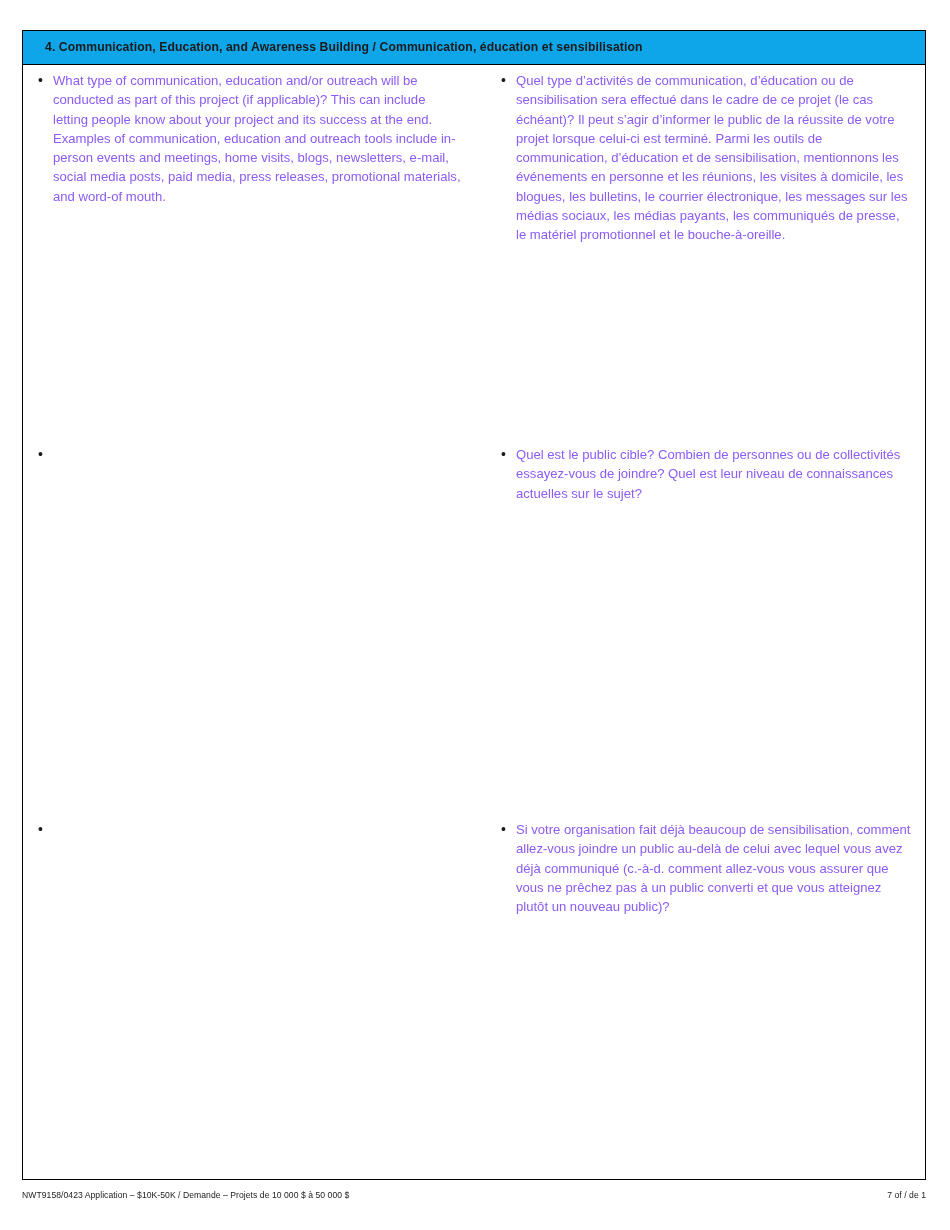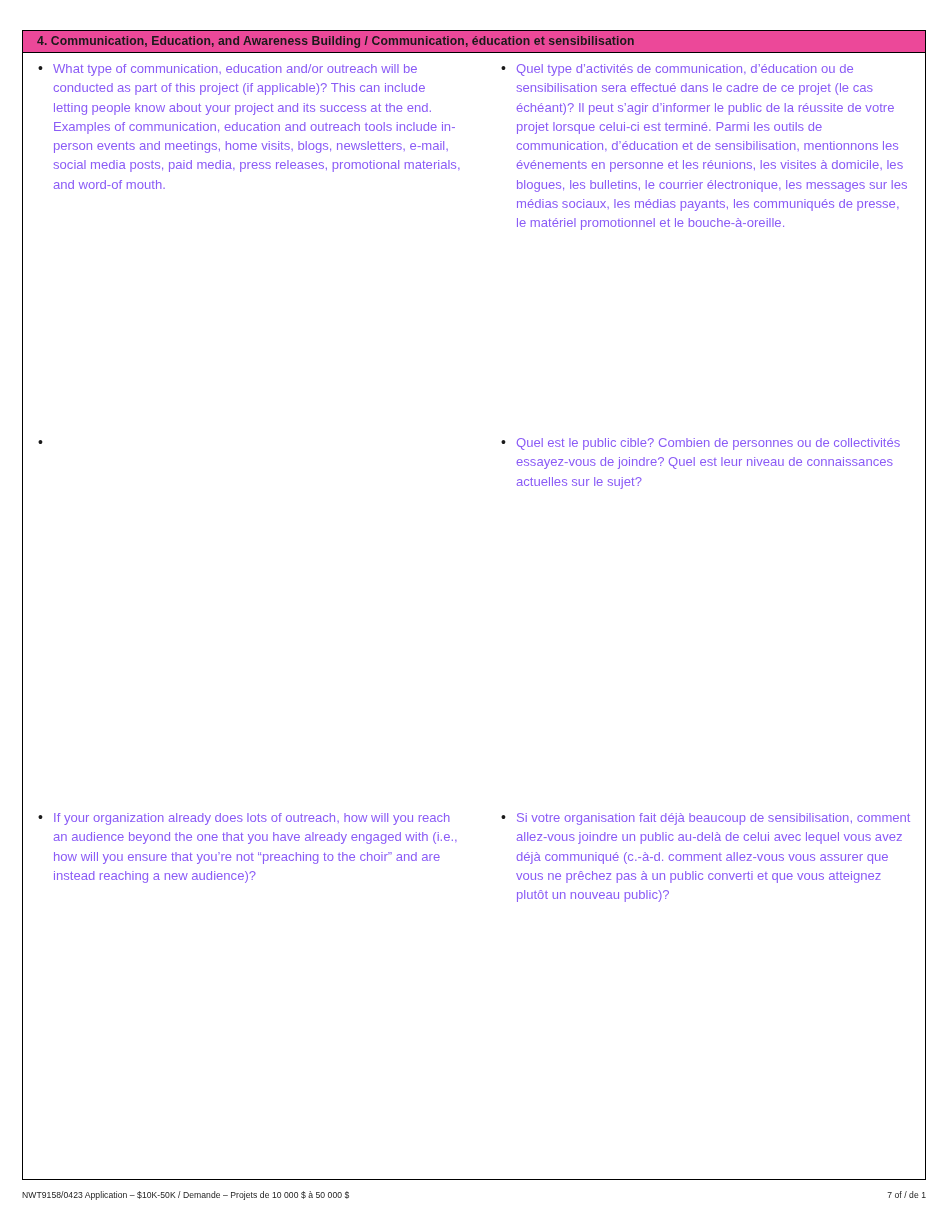--- a/index.html
+++ b/index.html
@@ -34,26 +34,26 @@
     width: 904px;
     height: 1150px;
     box-sizing: border-box;
     border: 1.4px solid #000000;
     background: #ffffff;
   }
 
   .section-header {
     box-sizing: border-box;
     width: 100%;
-    height: 22px;
-    background: #ec4899;
+    height: 34px;
+    background: #0ea5e9;
     border-bottom: 1.4px solid #000000;
     display: flex;
     align-items: center;
-    padding: 0 6px 0 14px;
+    padding: 0 6px 0 22px;
   }
   .section-header-title {
     font-size: 12.2px;
     font-weight: bold;
     letter-spacing: 0.1px;
     color: #1a1a1a;
     line-height: 1;
     white-space: nowrap;
   }
 
@@ -151,21 +151,20 @@
           <span class="bullet">•</span>
           <p class="q-text">What type of communication, education and/or outreach will be conducted as part of this project (if applicable)? This can include letting people know about your project and its success at the end. Examples of communication, education and outreach tools include in-person events and meetings, home visits, blogs, newsletters, e-mail, social media posts, paid media, press releases, promotional materials, and word-of mouth.</p>
         </div>
 
         <div class="q-block q2">
           <span class="bullet">•</span>
         </div>
 
         <div class="q-block q3">
           <span class="bullet">•</span>
-          <p class="q-text">If your organization already does lots of outreach, how will you reach an audience beyond the one that you have already engaged with (i.e., how will you ensure that you’re not “preaching to the choir” and are instead reaching a new audience)?</p>
         </div>
 
       </div>
 
       <div class="lang-col fr">
 
         <div class="q-block q1">
           <span class="bullet">•</span>
           <p class="q-text">Quel type d’activités de communication, d’éducation ou de sensibilisation sera effectué dans le cadre de ce projet (le cas échéant)? Il peut s’agir d’informer le public de la réussite de votre projet lorsque celui-ci est terminé. Parmi les outils de communication, d’éducation et de sensibilisation, mentionnons les événements en personne et les réunions, les visites à domicile, les blogues, les bulletins, le courrier électronique, les messages sur les médias sociaux, les médias payants, les communiqués de presse, le matériel promotionnel et le bouche-à-oreille.</p>
         </div>

